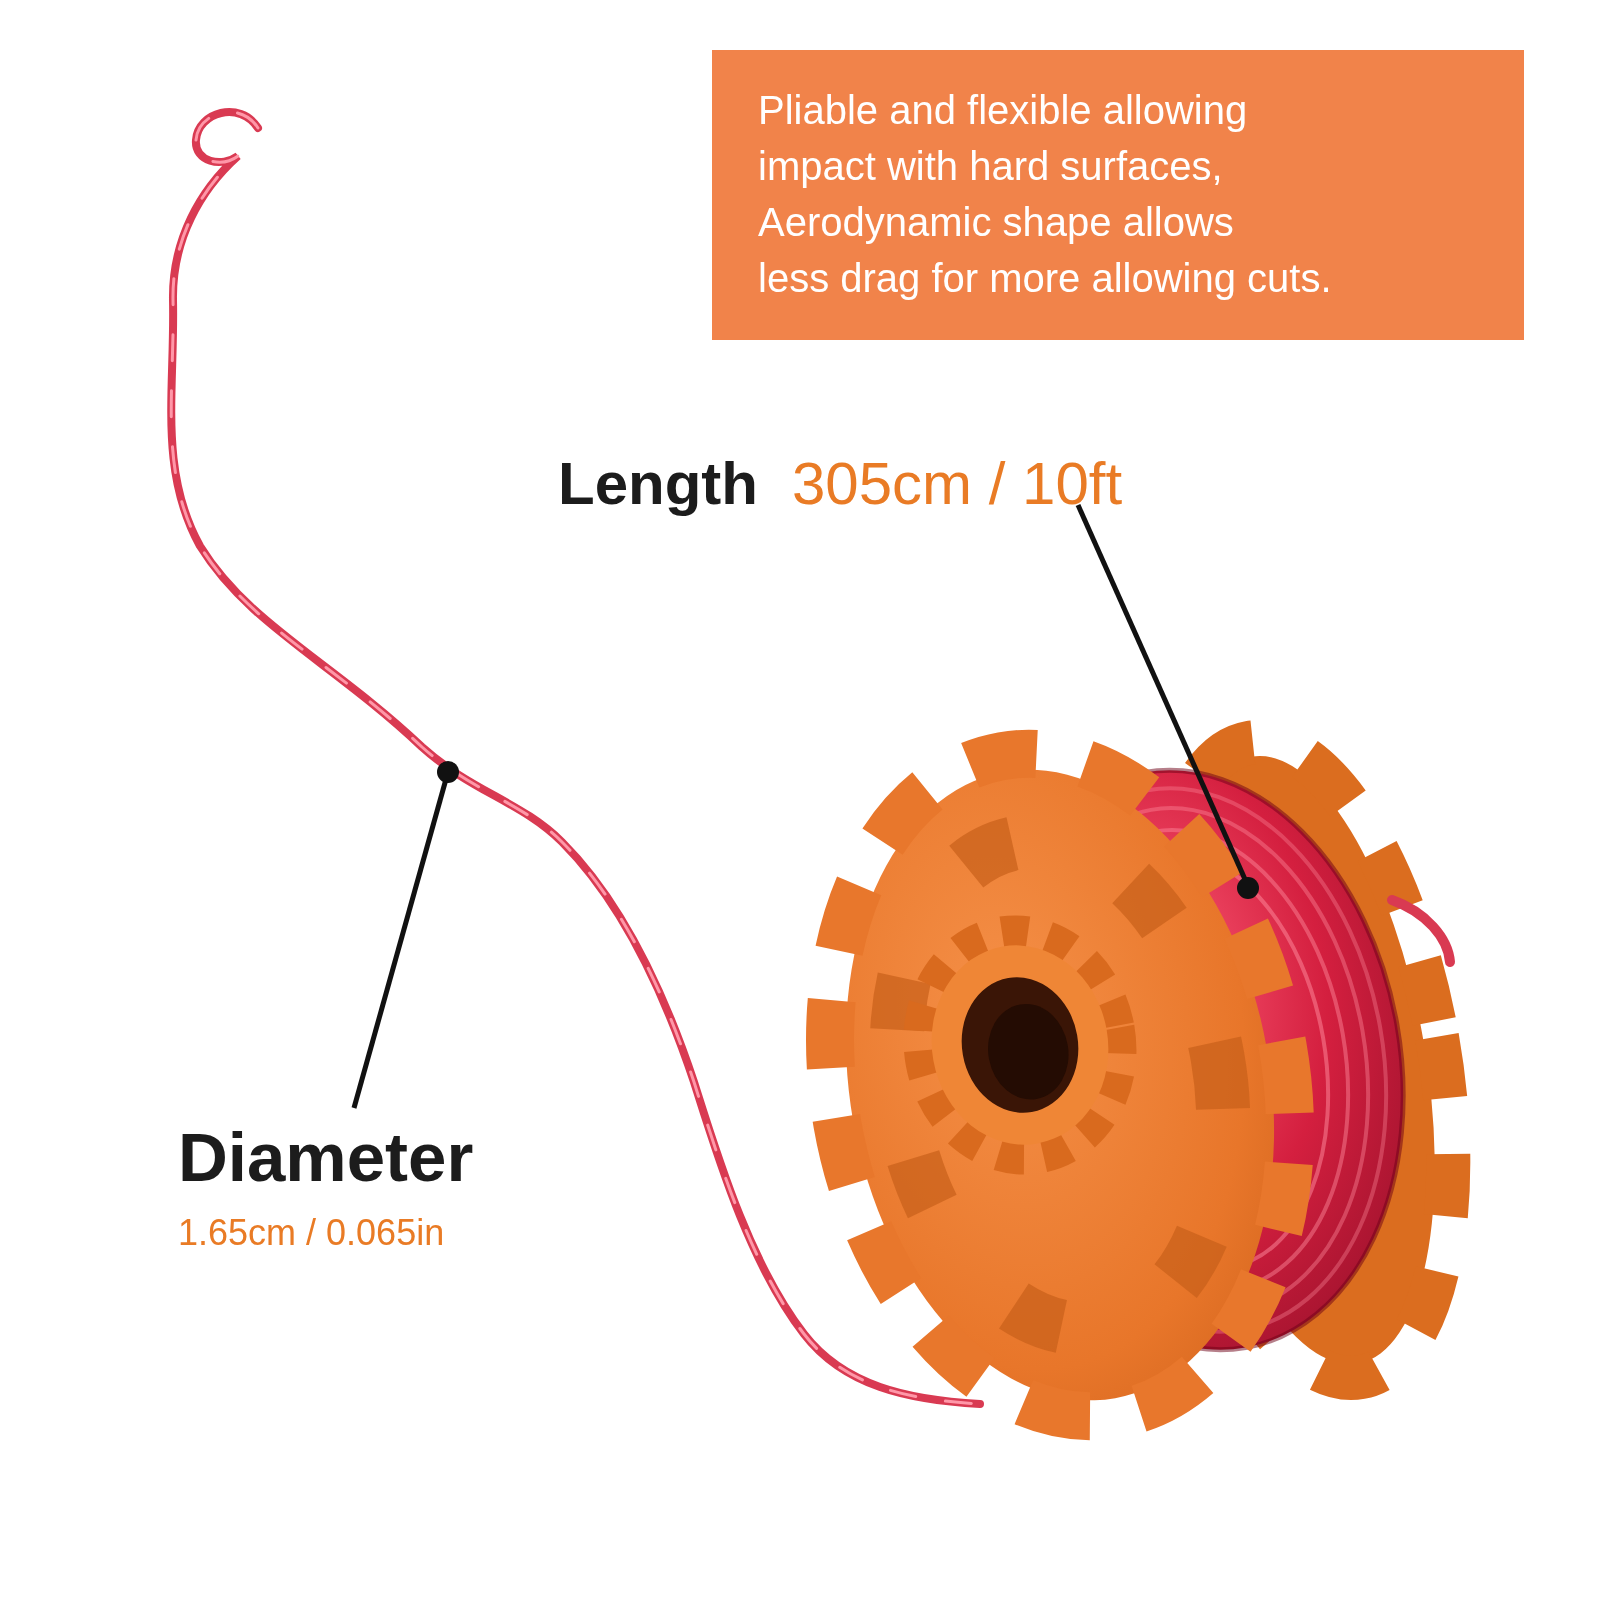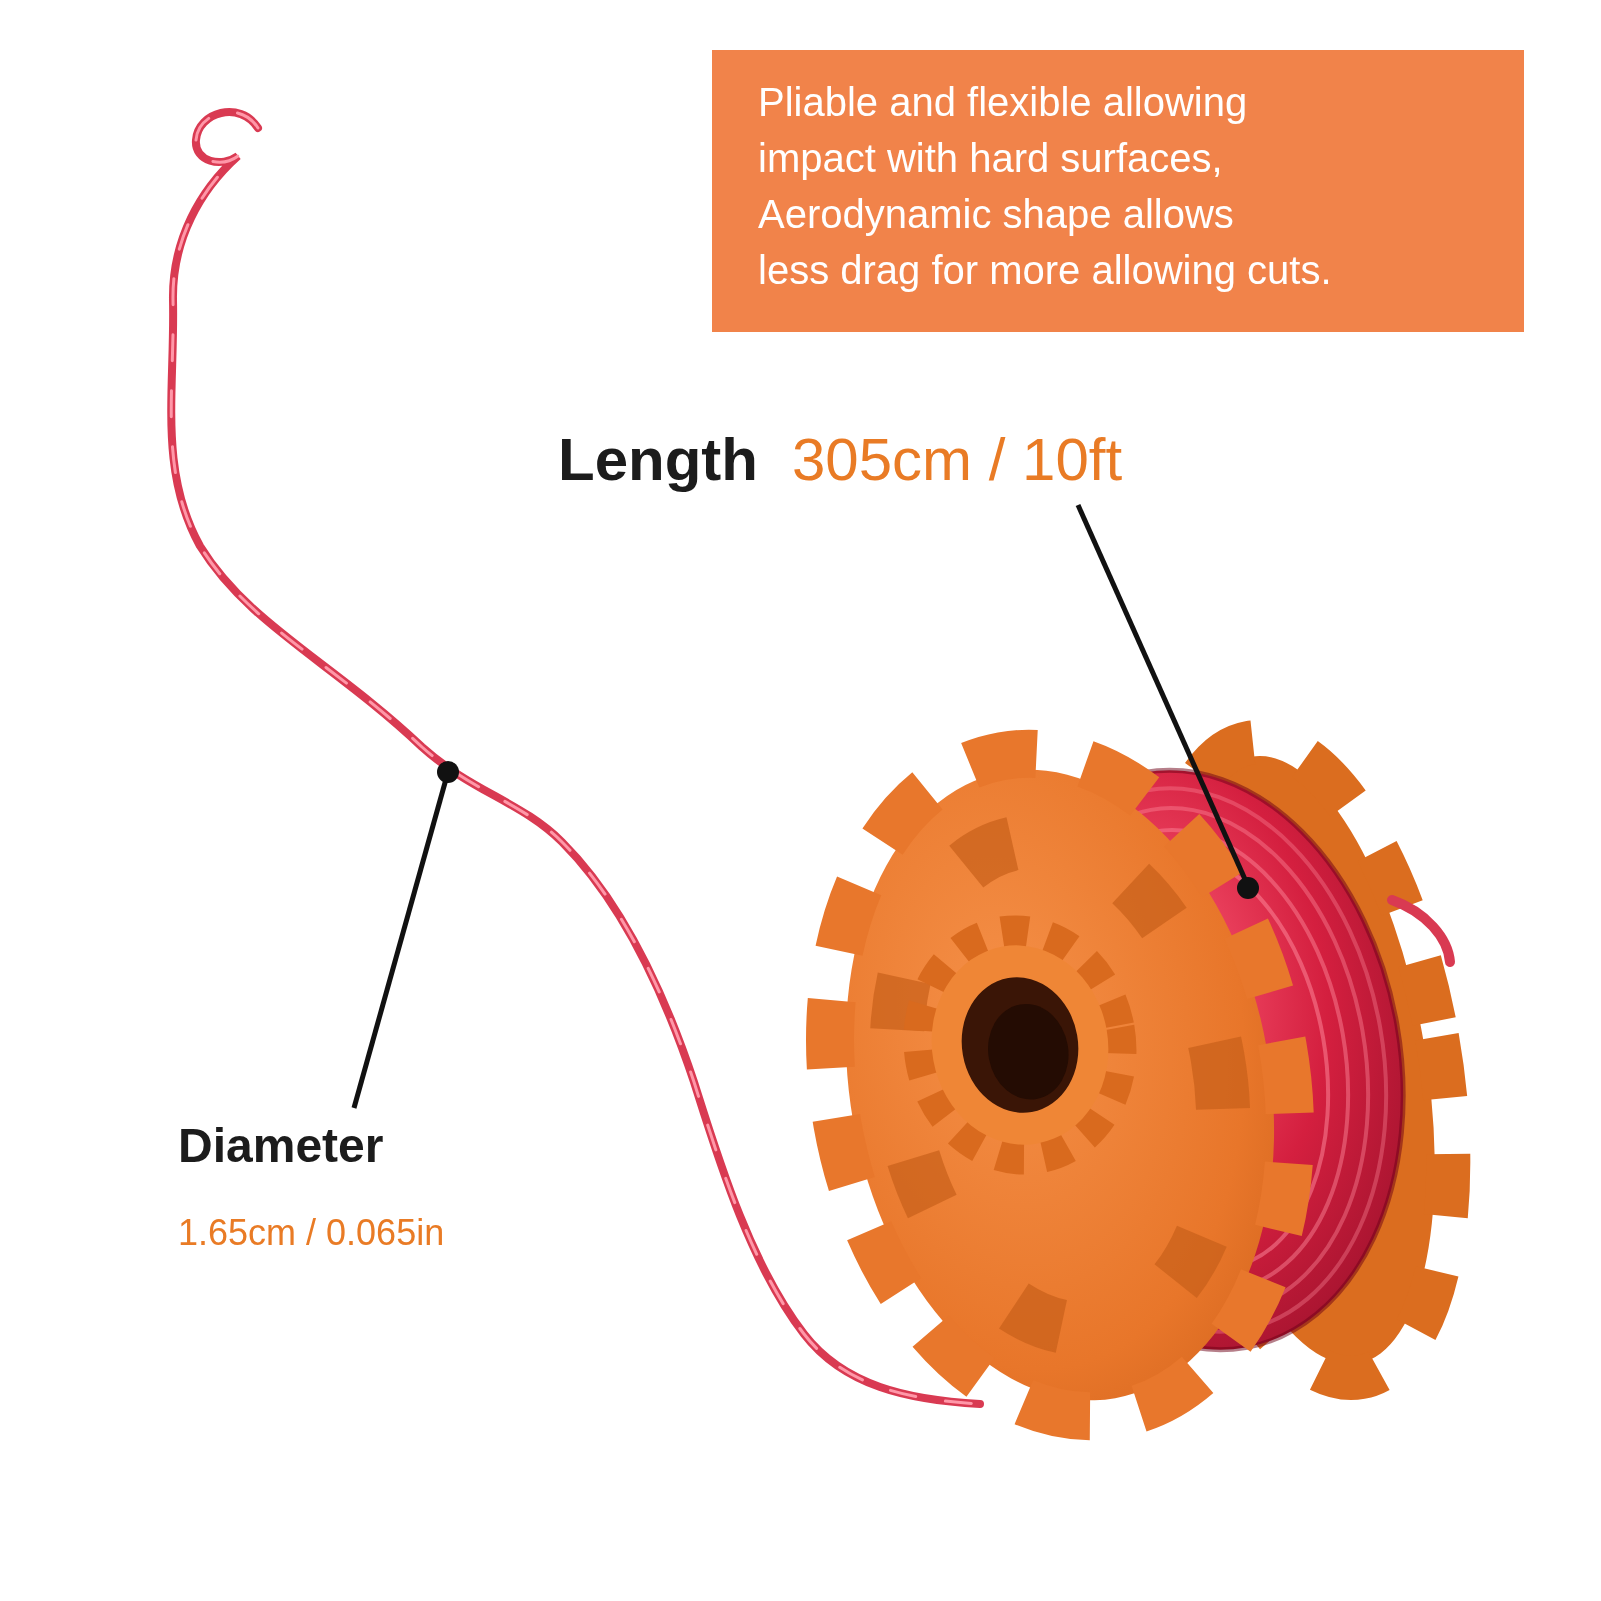--- a/index.html
+++ b/index.html
@@ -20,51 +20,51 @@
     top: 0;
   }
   .info-box {
     position: absolute;
     left: 712px;
     top: 50px;
     width: 812px;
     box-sizing: border-box;
     background: #F1834A;
     color: #ffffff;
-    padding: 24px 38px 34px 46px;
+    padding: 32px 38px 34px 46px;
     font-size: 40px;
     line-height: 1.4;
   }
   .info-line {
     display: block;
     white-space: nowrap;
   }
   .length-row {
     position: absolute;
     left: 558px;
-    top: 425px;
+    top: 449px;
     display: flex;
     gap: 34px;
     align-items: baseline;
     font-size: 60px;
   }
   .label-black {
     color: #1C1C1C;
     font-weight: bold;
   }
   .value-orange {
     color: #E97B25;
     font-weight: normal;
     text-align: right;
   }
   .diameter-label {
     position: absolute;
     left: 178px;
     top: 1118px;
-    font-size: 48px;
+    font-size: 69px;
     font-weight: bold;
     color: #1C1C1C;
   }
   .diameter-value {
     position: absolute;
     left: 178px;
     top: 1212px;
     font-size: 36px;
     color: #E97B25;
   }

